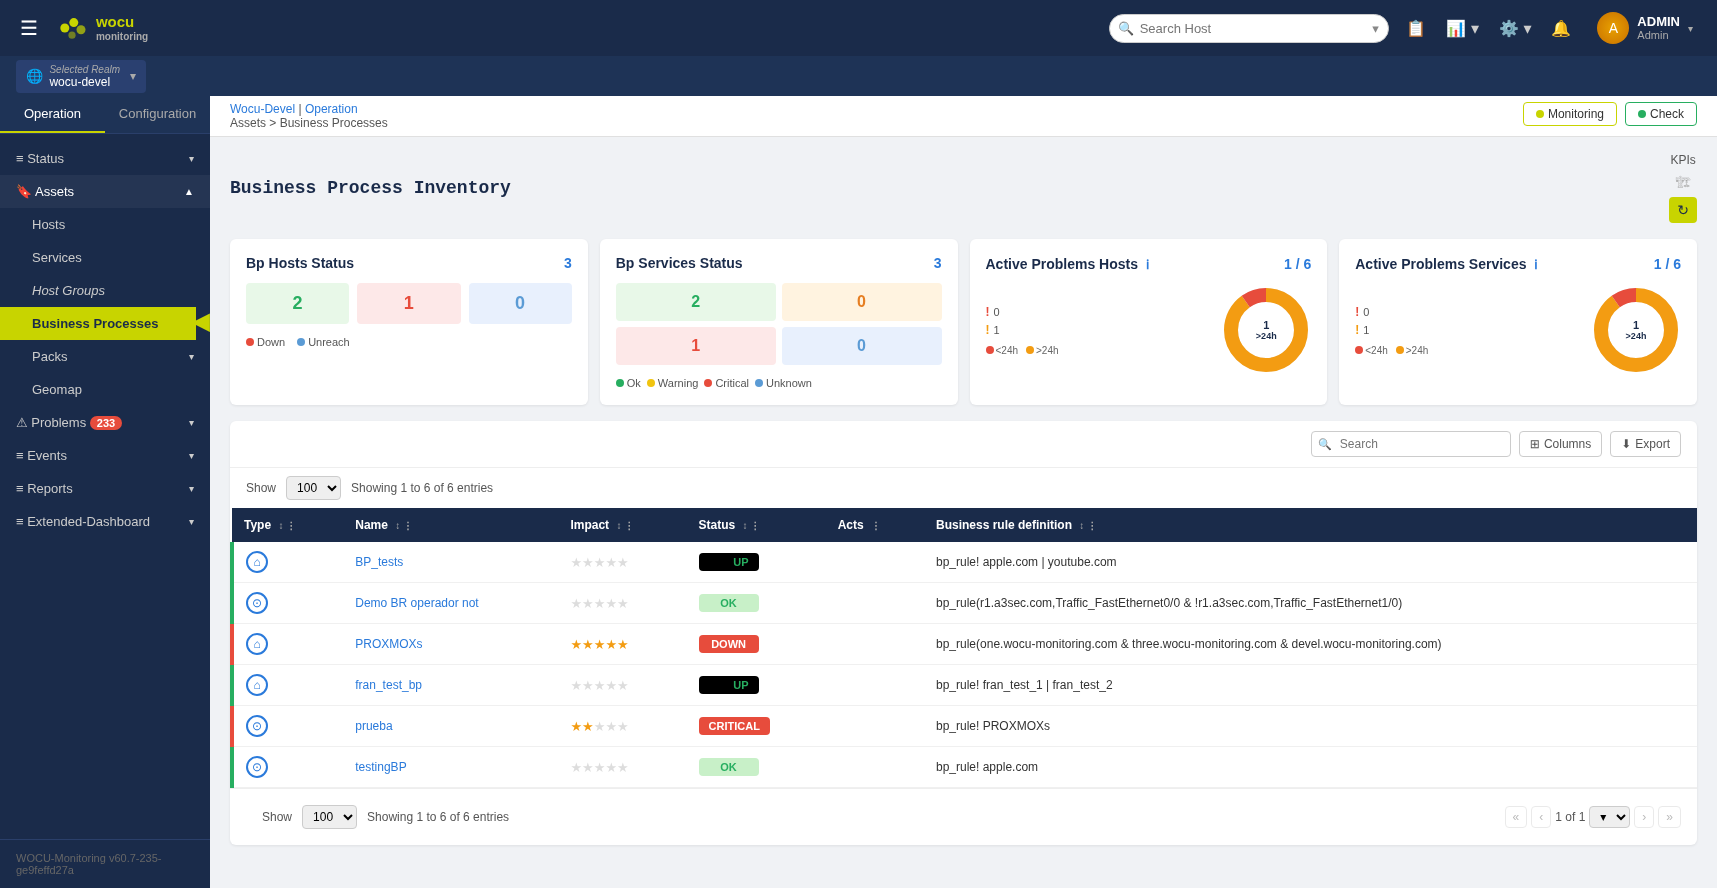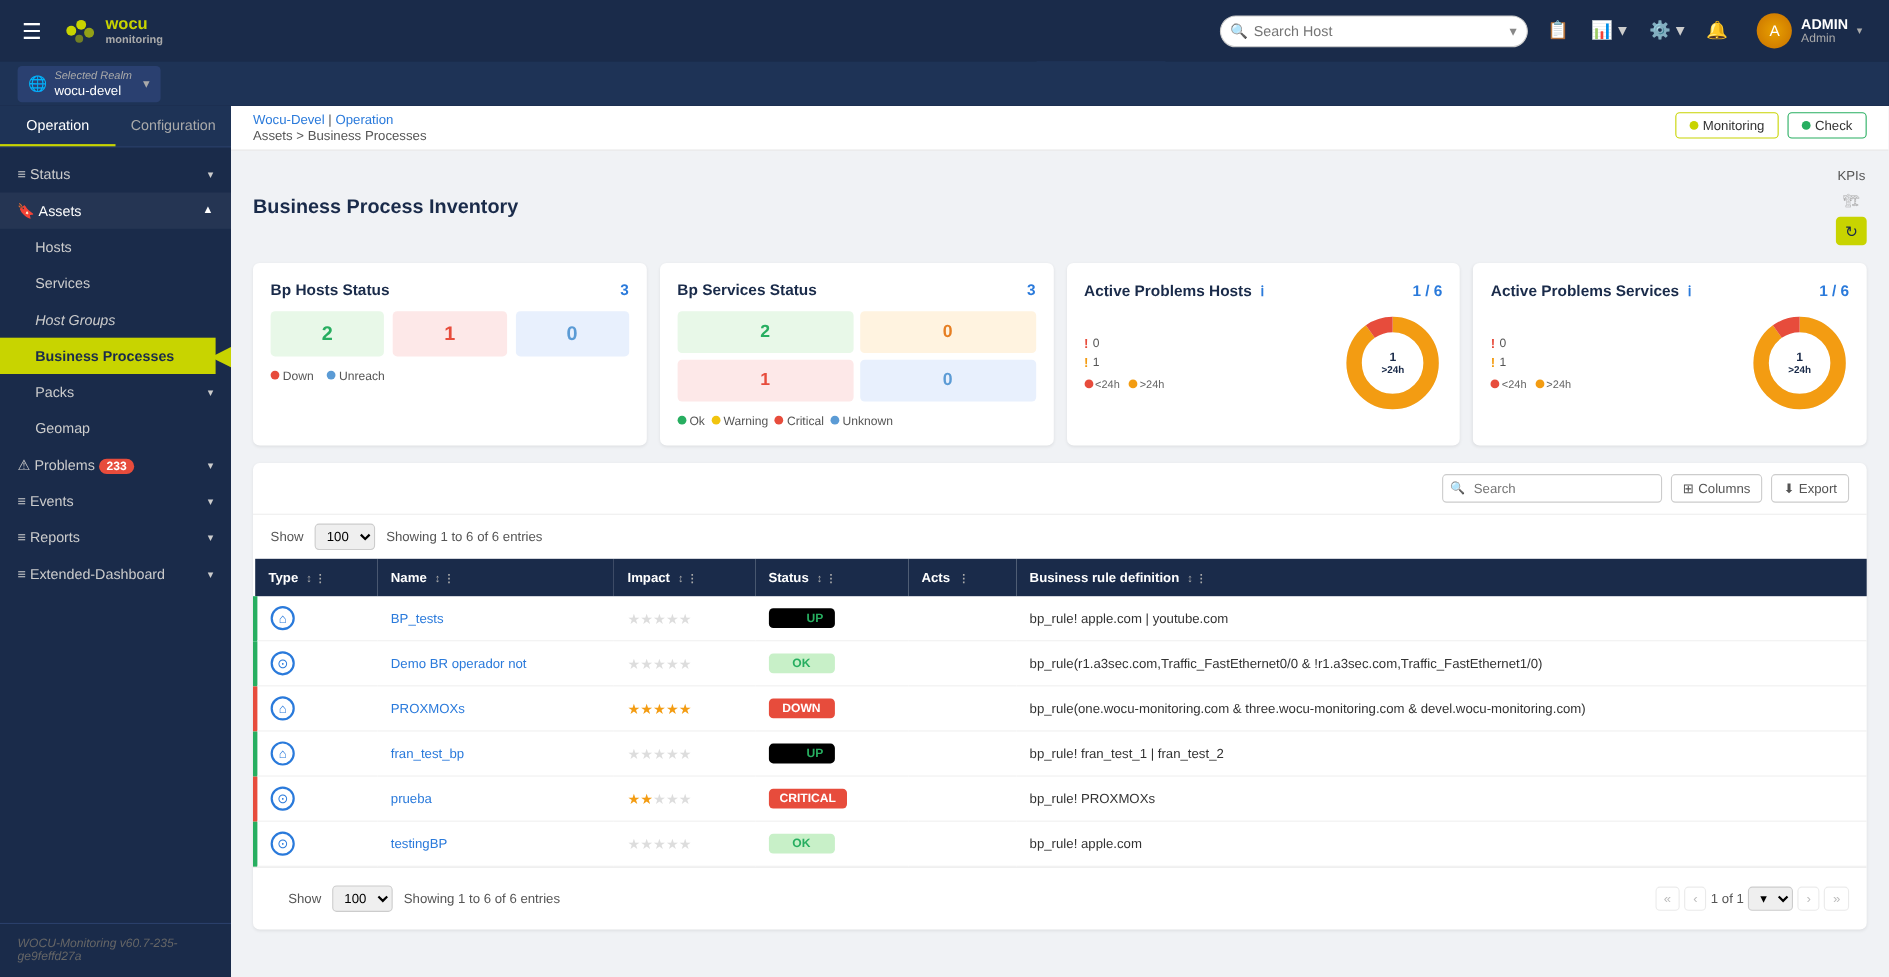--- a/index.html
+++ b/index.html
@@ -186,21 +186,20 @@
       font-size: 11px;
       font-weight: bold;
     }
     .sidebar-arrow { font-size: 10px; }
     .sidebar-footer {
       margin-top: auto;
       padding: 12px 16px;
       color: #666;
       font-size: 11px;
       border-top: 1px solid #2a3f6a;
-      font-style: italic;
     }
     .arrow-indicator {
       color: #c8d400;
       font-size: 24px;
       margin-left: -4px;
     }
 
     
     .content-area {
       margin-left: 210px;
@@ -261,20 +260,21 @@
     .page-header {
       display: flex;
       align-items: center;
       justify-content: space-between;
       margin-bottom: 16px;
     }
     .page-title {
       font-size: 18px;
       font-weight: bold;
       color: #1a2b4a;
+      font-family: Liberation Mono, monospace;
     }
     .page-actions {
       display: flex;
       align-items: center;
       gap: 8px;
       color: #666;
       font-size: 12px;
       flex-direction: column;
     }
     .kpi-link { color: #555; font-size: 12px; cursor: pointer; }
@@ -624,21 +624,21 @@
     </div>
     <div class="sidebar-item" style="padding-left: 32px;">
       <span>Hosts</span>
     </div>
     <div class="sidebar-item" style="padding-left: 32px;">
       <span>Services</span>
     </div>
     <div class="sidebar-item" style="padding-left: 32px; font-style: italic;">
       <span>Host Groups</span>
     </div>
-    <div style="display:flex; align-items:center;">
+    <div style="display:flex; align-items:flex-start;">
       <div class="sidebar-item active" style="padding-left: 32px; flex:1;">
         <span>Business Processes</span>
       </div>
       <span class="arrow-indicator">◀</span>
     </div>
     <div class="sidebar-group-header" style="padding-left: 32px;">
       <span>Packs</span>
       <span class="sidebar-arrow">▾</span>
     </div>
     <div class="sidebar-item" style="padding-left: 32px;">

